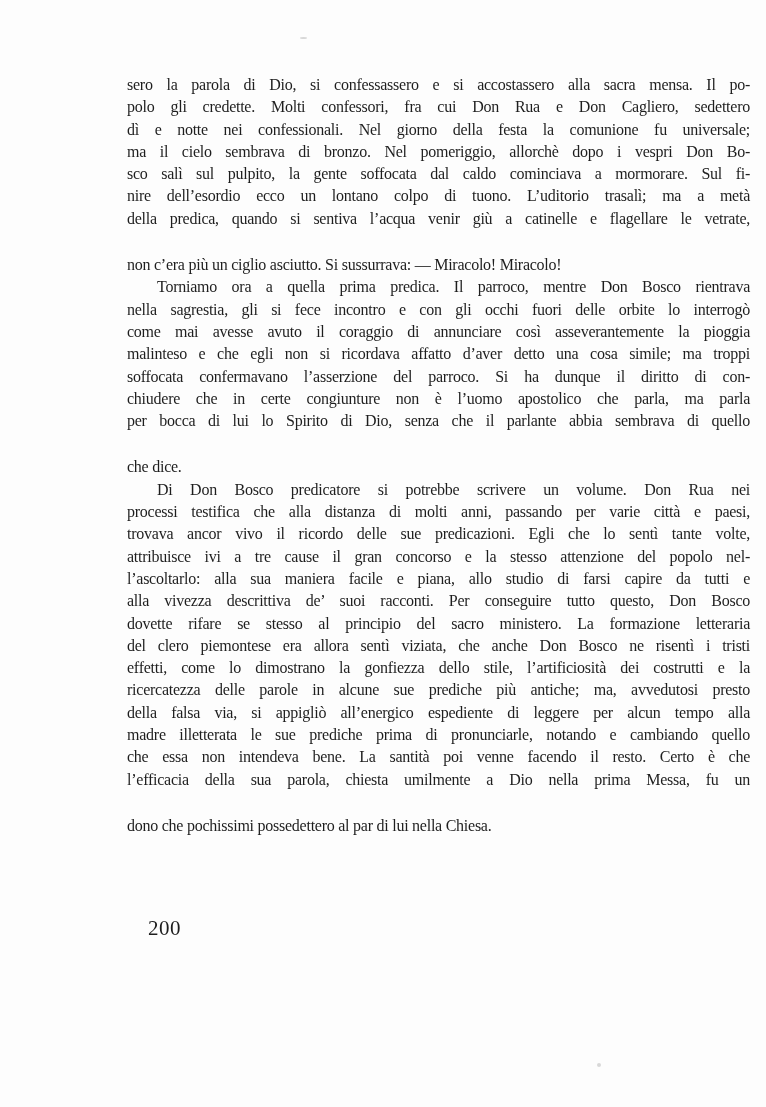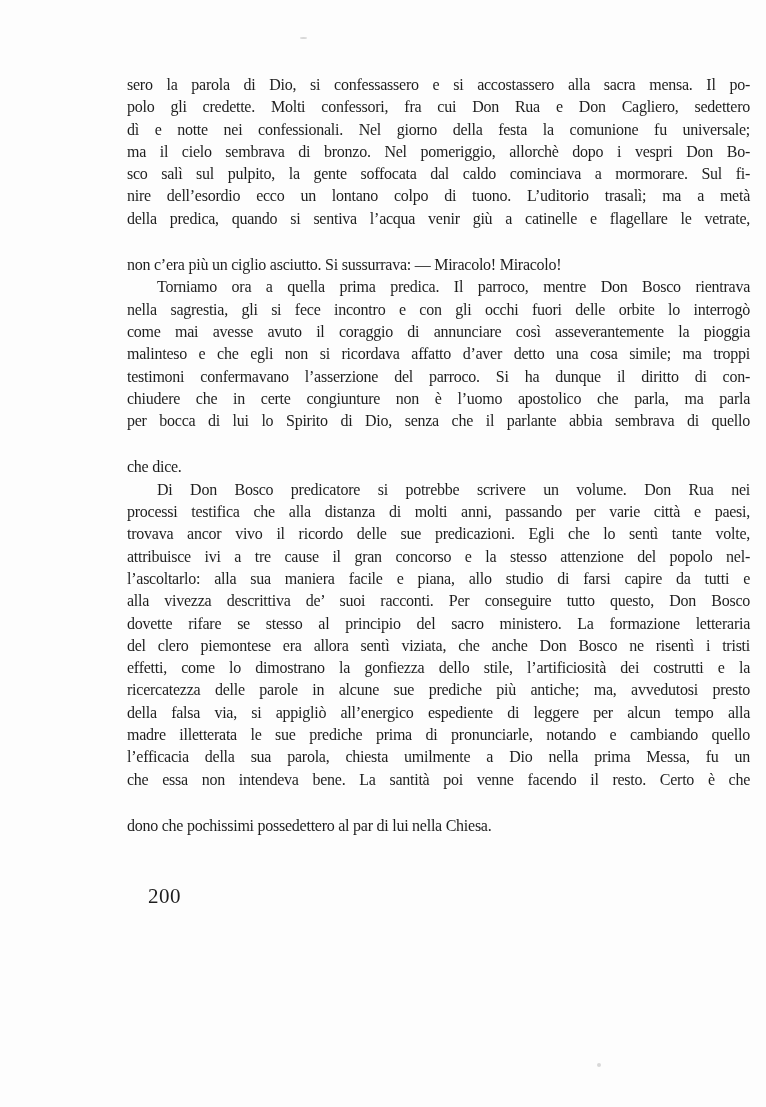--- a/index.html
+++ b/index.html
@@ -35,21 +35,21 @@
   .line.indent {
     text-indent: 30px;
   }
   .line.para-last {
     text-align-last: left;
     margin-top: 24px;
   }
   .page-number {
     position: absolute;
     left: 148px;
-    top: 884px;
+    top: 916px;
     font-size: 21px;
     letter-spacing: 0.5px;
     color: var(--ink, #1e1e1e);
   }
   .speck {
     position: absolute;
     background: #d8d8d8;
     border-radius: 50%;
     filter: blur(0.6px);
   }
@@ -77,35 +77,35 @@
       <div class="line">dì e notte nei confessionali. Nel giorno della festa la comunione fu universale;</div>
       <div class="line">ma il cielo sembrava di bronzo. Nel pomeriggio, allorchè dopo i vespri Don Bo-</div>
       <div class="line">sco salì sul pulpito, la gente soffocata dal caldo cominciava a mormorare. Sul fi-</div>
       <div class="line">nire dell’esordio ecco un lontano colpo di tuono. L’uditorio trasalì; ma a metà</div>
       <div class="line">della predica, quando si sentiva l’acqua venir giù a catinelle e flagellare le vetrate,</div>
       <div class="line para-last">non c’era più un ciglio asciutto. Si sussurrava: — Miracolo! Miracolo!</div>
       <div class="line indent">Torniamo ora a quella prima predica. Il parroco, mentre Don Bosco rientrava</div>
       <div class="line">nella sagrestia, gli si fece incontro e con gli occhi fuori delle orbite lo interrogò</div>
       <div class="line">come mai avesse avuto il coraggio di annunciare così asseverantemente la pioggia</div>
       <div class="line">malinteso e che egli non si ricordava affatto d’aver detto una cosa simile; ma troppi</div>
-      <div class="line">testimoni confermavano l’asserzione del parroco. Si ha dunque il diritto di con-</div>
+      <div class="line">soffocata confermavano l’asserzione del parroco. Si ha dunque il diritto di con-</div>
       <div class="line">chiudere che in certe congiunture non è l’uomo apostolico che parla, ma parla</div>
       <div class="line">per bocca di lui lo Spirito di Dio, senza che il parlante abbia sembrava di quello</div>
       <div class="line para-last">che dice.</div>
       <div class="line indent">Di Don Bosco predicatore si potrebbe scrivere un volume. Don Rua nei</div>
       <div class="line">processi testifica che alla distanza di molti anni, passando per varie città e paesi,</div>
       <div class="line">trovava ancor vivo il ricordo delle sue predicazioni. Egli che lo sentì tante volte,</div>
       <div class="line">attribuisce ivi a tre cause il gran concorso e la stesso attenzione del popolo nel-</div>
       <div class="line">l’ascoltarlo: alla sua maniera facile e piana, allo studio di farsi capire da tutti e</div>
       <div class="line">alla vivezza descrittiva de’ suoi racconti. Per conseguire tutto questo, Don Bosco</div>
       <div class="line">dovette rifare se stesso al principio del sacro ministero. La formazione letteraria</div>
       <div class="line">del clero piemontese era allora sentì viziata, che anche Don Bosco ne risentì i tristi</div>
       <div class="line">effetti, come lo dimostrano la gonfiezza dello stile, l’artificiosità dei costrutti e la</div>
       <div class="line">ricercatezza delle parole in alcune sue prediche più antiche; ma, avvedutosi presto</div>
       <div class="line">della falsa via, si appigliò all’energico espediente di leggere per alcun tempo alla</div>
       <div class="line">madre illetterata le sue prediche prima di pronunciarle, notando e cambiando quello</div>
+      <div class="line">che essa non intendeva bene. La santità poi venne facendo il resto. Certo è che</div>
       <div class="line">l’efficacia della sua parola, chiesta umilmente a Dio nella prima Messa, fu un</div>
-      <div class="line">che essa non intendeva bene. La santità poi venne facendo il resto. Certo è che</div>
       <div class="line para-last">dono che pochissimi possedettero al par di lui nella Chiesa.</div>
     </div>
   <div class="page-number">200</div>
   <div class="speck speck-bottom"></div>
 </div>
 
 </body></html>

